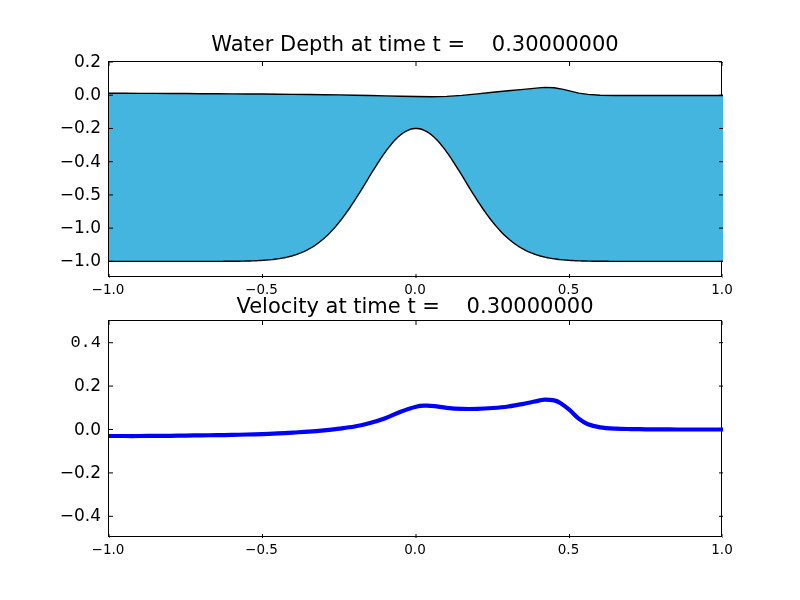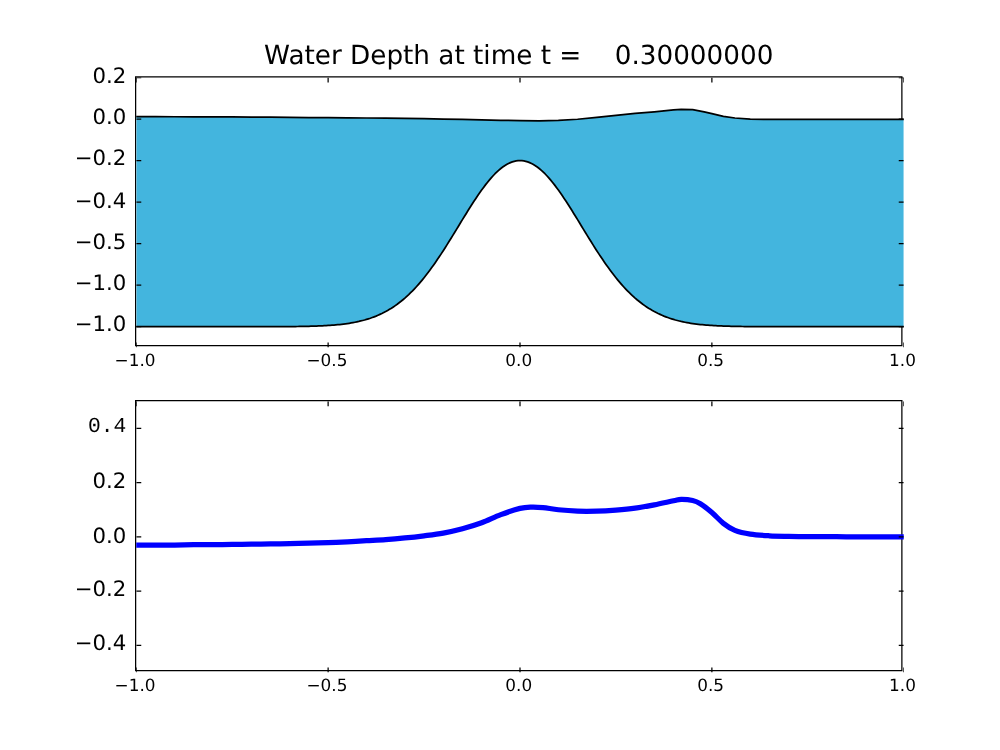--- a/index.html
+++ b/index.html
@@ -129,20 +129,21 @@
     stroke-linecap: round;
   }
 </style>
 </head>
 <body>
 
 <div class="figure">
 
   <div class="axes-title" id="title-depth">Water Depth at time t =    0.30000000</div>
 
+  <div class="axes-title" id="title-velocity">Velocity at time t =    0.30000000</div>
 
   <div class="axes" id="axes-depth">
     <svg id="svg-depth" width="614" height="216" viewBox="0 0 614 216">
         <path d="M0.00 31.24 L15.35 31.24 L30.70 31.40 L46.05 31.40 L61.40 31.57 L76.75 31.57 L92.10 31.74 L107.45 31.74 L122.80 31.90 L138.15 32.07 L153.50 32.07 L168.85 32.23 L184.20 32.40 L199.55 32.57 L214.90 32.73 L230.25 32.90 L245.60 33.23 L260.95 33.56 L276.30 33.90 L291.65 34.23 L307.00 34.56 L322.35 34.73 L337.70 34.39 L353.05 33.40 L368.40 31.90 L383.75 30.24 L399.10 28.74 L414.45 27.42 L429.80 25.92 L435.94 25.42 L445.15 25.75 L454.36 27.42 L460.50 28.91 L469.71 31.07 L478.92 32.40 L491.20 33.23 L506.55 33.56 L521.90 33.56 L537.25 33.56 L552.60 33.56 L567.95 33.56 L583.30 33.56 L598.65 33.56 L614.00 33.56 L614.00 199.38 L612.47 199.38 L610.93 199.38 L609.39 199.38 L607.86 199.38 L606.33 199.38 L604.79 199.38 L603.25 199.38 L601.72 199.38 L600.19 199.38 L598.65 199.38 L597.12 199.38 L595.58 199.38 L594.05 199.38 L592.51 199.38 L590.98 199.38 L589.44 199.38 L587.90 199.38 L586.37 199.38 L584.84 199.38 L583.30 199.38 L581.76 199.38 L580.23 199.38 L578.70 199.38 L577.16 199.38 L575.63 199.38 L574.09 199.38 L572.55 199.38 L571.02 199.38 L569.49 199.38 L567.95 199.38 L566.41 199.38 L564.88 199.38 L563.35 199.38 L561.81 199.38 L560.27 199.38 L558.74 199.38 L557.20 199.38 L555.67 199.38 L554.13 199.38 L552.60 199.38 L551.06 199.38 L549.53 199.38 L548.00 199.38 L546.46 199.38 L544.92 199.38 L543.39 199.38 L541.86 199.38 L540.32 199.38 L538.78 199.38 L537.25 199.38 L535.72 199.38 L534.18 199.38 L532.64 199.38 L531.11 199.38 L529.58 199.38 L528.04 199.38 L526.50 199.38 L524.97 199.38 L523.44 199.38 L521.90 199.38 L520.37 199.37 L518.83 199.37 L517.30 199.37 L515.76 199.37 L514.23 199.37 L512.69 199.36 L511.16 199.36 L509.62 199.36 L508.09 199.35 L506.55 199.35 L505.01 199.35 L503.48 199.34 L501.94 199.33 L500.41 199.33 L498.88 199.32 L497.34 199.31 L495.81 199.30 L494.27 199.29 L492.74 199.28 L491.20 199.27 L489.66 199.25 L488.13 199.24 L486.59 199.22 L485.06 199.20 L483.52 199.18 L481.99 199.15 L480.45 199.12 L478.92 199.09 L477.38 199.06 L475.85 199.02 L474.31 198.98 L472.78 198.94 L471.24 198.89 L469.71 198.83 L468.17 198.77 L466.64 198.71 L465.10 198.64 L463.57 198.56 L462.03 198.47 L460.50 198.38 L458.97 198.27 L457.43 198.16 L455.90 198.04 L454.36 197.91 L452.83 197.76 L451.29 197.61 L449.76 197.44 L448.22 197.25 L446.69 197.05 L445.15 196.84 L443.62 196.61 L442.08 196.35 L440.55 196.08 L439.01 195.79 L437.48 195.48 L435.94 195.15 L434.41 194.78 L432.87 194.40 L431.34 193.99 L429.80 193.54 L428.26 193.07 L426.73 192.57 L425.19 192.03 L423.66 191.46 L422.13 190.86 L420.59 190.21 L419.06 189.53 L417.52 188.81 L415.99 188.04 L414.45 187.24 L412.91 186.38 L411.38 185.48 L409.84 184.54 L408.31 183.54 L406.77 182.49 L405.24 181.40 L403.70 180.24 L402.17 179.04 L400.63 177.78 L399.10 176.47 L397.56 175.09 L396.03 173.67 L394.49 172.18 L392.96 170.64 L391.42 169.04 L389.89 167.38 L388.35 165.66 L386.82 163.89 L385.28 162.06 L383.75 160.17 L382.22 158.23 L380.68 156.23 L379.15 154.18 L377.61 152.08 L376.08 149.93 L374.54 147.74 L373.01 145.49 L371.47 143.21 L369.94 140.89 L368.40 138.53 L366.87 136.13 L365.33 133.71 L363.80 131.26 L362.26 128.79 L360.73 126.30 L359.19 123.80 L357.66 121.28 L356.12 118.76 L354.59 116.24 L353.05 113.73 L351.51 111.23 L349.98 108.74 L348.44 106.27 L346.91 103.83 L345.38 101.42 L343.84 99.05 L342.31 96.72 L340.77 94.44 L339.24 92.21 L337.70 90.05 L336.16 87.94 L334.63 85.91 L333.09 83.96 L331.56 82.08 L330.02 80.29 L328.49 78.59 L326.95 76.99 L325.42 75.49 L323.88 74.09 L322.35 72.80 L320.81 71.62 L319.28 70.55 L317.74 69.60 L316.21 68.78 L314.67 68.07 L313.14 67.50 L311.60 67.04 L310.07 66.72 L308.53 66.53 L307.00 66.46 L305.46 66.53 L303.93 66.72 L302.39 67.04 L300.86 67.50 L299.32 68.07 L297.79 68.78 L296.25 69.60 L294.72 70.55 L293.19 71.62 L291.65 72.80 L290.12 74.09 L288.58 75.49 L287.05 76.99 L285.51 78.59 L283.98 80.29 L282.44 82.08 L280.91 83.96 L279.37 85.91 L277.84 87.94 L276.30 90.05 L274.76 92.21 L273.23 94.44 L271.69 96.72 L270.16 99.05 L268.63 101.42 L267.09 103.83 L265.56 106.27 L264.02 108.74 L262.49 111.23 L260.95 113.73 L259.41 116.24 L257.88 118.76 L256.34 121.28 L254.81 123.80 L253.27 126.30 L251.74 128.79 L250.20 131.26 L248.67 133.71 L247.14 136.13 L245.60 138.53 L244.07 140.89 L242.53 143.21 L241.00 145.49 L239.46 147.74 L237.93 149.93 L236.39 152.08 L234.86 154.18 L233.32 156.23 L231.78 158.23 L230.25 160.17 L228.72 162.06 L227.18 163.89 L225.64 165.66 L224.11 167.38 L222.57 169.04 L221.04 170.64 L219.50 172.18 L217.97 173.67 L216.43 175.09 L214.90 176.47 L213.36 177.78 L211.83 179.04 L210.30 180.24 L208.76 181.40 L207.23 182.49 L205.69 183.54 L204.16 184.54 L202.62 185.48 L201.09 186.38 L199.55 187.24 L198.02 188.04 L196.48 188.81 L194.94 189.53 L193.41 190.21 L191.88 190.86 L190.34 191.46 L188.81 192.03 L187.27 192.57 L185.73 193.07 L184.20 193.54 L182.66 193.99 L181.13 194.40 L179.59 194.78 L178.06 195.15 L176.52 195.48 L174.99 195.79 L173.45 196.08 L171.92 196.35 L170.39 196.61 L168.85 196.84 L167.32 197.05 L165.78 197.25 L164.25 197.44 L162.71 197.61 L161.18 197.76 L159.64 197.91 L158.11 198.04 L156.57 198.16 L155.03 198.27 L153.50 198.38 L151.97 198.47 L150.43 198.56 L148.89 198.64 L147.36 198.71 L145.82 198.77 L144.29 198.83 L142.76 198.89 L141.22 198.94 L139.69 198.98 L138.15 199.02 L136.62 199.06 L135.08 199.09 L133.55 199.12 L132.01 199.15 L130.48 199.18 L128.94 199.20 L127.41 199.22 L125.87 199.24 L124.34 199.25 L122.80 199.27 L121.27 199.28 L119.73 199.29 L118.20 199.30 L116.66 199.31 L115.13 199.32 L113.59 199.33 L112.05 199.33 L110.52 199.34 L108.98 199.35 L107.45 199.35 L105.91 199.35 L104.38 199.36 L102.84 199.36 L101.31 199.36 L99.77 199.37 L98.24 199.37 L96.70 199.37 L95.17 199.37 L93.63 199.37 L92.10 199.38 L90.56 199.38 L89.03 199.38 L87.49 199.38 L85.96 199.38 L84.43 199.38 L82.89 199.38 L81.36 199.38 L79.82 199.38 L78.28 199.38 L76.75 199.38 L75.22 199.38 L73.68 199.38 L72.14 199.38 L70.61 199.38 L69.07 199.38 L67.54 199.38 L66.00 199.38 L64.47 199.38 L62.93 199.38 L61.40 199.38 L59.87 199.38 L58.33 199.38 L56.80 199.38 L55.26 199.38 L53.73 199.38 L52.19 199.38 L50.66 199.38 L49.12 199.38 L47.59 199.38 L46.05 199.38 L44.52 199.38 L42.98 199.38 L41.45 199.38 L39.91 199.38 L38.38 199.38 L36.84 199.38 L35.30 199.38 L33.77 199.38 L32.23 199.38 L30.70 199.38 L29.16 199.38 L27.63 199.38 L26.09 199.38 L24.56 199.38 L23.02 199.38 L21.49 199.38 L19.95 199.38 L18.42 199.38 L16.89 199.38 L15.35 199.38 L13.82 199.38 L12.28 199.38 L10.75 199.38 L9.21 199.38 L7.68 199.38 L6.14 199.38 L4.61 199.38 L3.07 199.38 L1.54 199.38 L0.00 199.38 Z" fill="#43b5de" stroke="none"></path>
         <path d="M0.00 199.38 L1.54 199.38 L3.07 199.38 L4.61 199.38 L6.14 199.38 L7.68 199.38 L9.21 199.38 L10.75 199.38 L12.28 199.38 L13.82 199.38 L15.35 199.38 L16.89 199.38 L18.42 199.38 L19.95 199.38 L21.49 199.38 L23.02 199.38 L24.56 199.38 L26.09 199.38 L27.63 199.38 L29.16 199.38 L30.70 199.38 L32.23 199.38 L33.77 199.38 L35.30 199.38 L36.84 199.38 L38.38 199.38 L39.91 199.38 L41.45 199.38 L42.98 199.38 L44.52 199.38 L46.05 199.38 L47.59 199.38 L49.12 199.38 L50.66 199.38 L52.19 199.38 L53.73 199.38 L55.26 199.38 L56.80 199.38 L58.33 199.38 L59.87 199.38 L61.40 199.38 L62.93 199.38 L64.47 199.38 L66.00 199.38 L67.54 199.38 L69.07 199.38 L70.61 199.38 L72.14 199.38 L73.68 199.38 L75.22 199.38 L76.75 199.38 L78.28 199.38 L79.82 199.38 L81.36 199.38 L82.89 199.38 L84.43 199.38 L85.96 199.38 L87.49 199.38 L89.03 199.38 L90.56 199.38 L92.10 199.38 L93.63 199.37 L95.17 199.37 L96.70 199.37 L98.24 199.37 L99.77 199.37 L101.31 199.36 L102.84 199.36 L104.38 199.36 L105.91 199.35 L107.45 199.35 L108.98 199.35 L110.52 199.34 L112.05 199.33 L113.59 199.33 L115.13 199.32 L116.66 199.31 L118.20 199.30 L119.73 199.29 L121.27 199.28 L122.80 199.27 L124.34 199.25 L125.87 199.24 L127.41 199.22 L128.94 199.20 L130.48 199.18 L132.01 199.15 L133.55 199.12 L135.08 199.09 L136.62 199.06 L138.15 199.02 L139.69 198.98 L141.22 198.94 L142.76 198.89 L144.29 198.83 L145.82 198.77 L147.36 198.71 L148.89 198.64 L150.43 198.56 L151.97 198.47 L153.50 198.38 L155.03 198.27 L156.57 198.16 L158.11 198.04 L159.64 197.91 L161.18 197.76 L162.71 197.61 L164.25 197.44 L165.78 197.25 L167.32 197.05 L168.85 196.84 L170.39 196.61 L171.92 196.35 L173.45 196.08 L174.99 195.79 L176.52 195.48 L178.06 195.15 L179.59 194.78 L181.13 194.40 L182.66 193.99 L184.20 193.54 L185.73 193.07 L187.27 192.57 L188.81 192.03 L190.34 191.46 L191.88 190.86 L193.41 190.21 L194.94 189.53 L196.48 188.81 L198.02 188.04 L199.55 187.24 L201.09 186.38 L202.62 185.48 L204.16 184.54 L205.69 183.54 L207.23 182.49 L208.76 181.40 L210.30 180.24 L211.83 179.04 L213.36 177.78 L214.90 176.47 L216.43 175.09 L217.97 173.67 L219.50 172.18 L221.04 170.64 L222.57 169.04 L224.11 167.38 L225.64 165.66 L227.18 163.89 L228.72 162.06 L230.25 160.17 L231.78 158.23 L233.32 156.23 L234.86 154.18 L236.39 152.08 L237.93 149.93 L239.46 147.74 L241.00 145.49 L242.53 143.21 L244.07 140.89 L245.60 138.53 L247.14 136.13 L248.67 133.71 L250.20 131.26 L251.74 128.79 L253.27 126.30 L254.81 123.80 L256.34 121.28 L257.88 118.76 L259.41 116.24 L260.95 113.73 L262.49 111.23 L264.02 108.74 L265.56 106.27 L267.09 103.83 L268.63 101.42 L270.16 99.05 L271.69 96.72 L273.23 94.44 L274.76 92.21 L276.30 90.05 L277.84 87.94 L279.37 85.91 L280.91 83.96 L282.44 82.08 L283.98 80.29 L285.51 78.59 L287.05 76.99 L288.58 75.49 L290.12 74.09 L291.65 72.80 L293.19 71.62 L294.72 70.55 L296.25 69.60 L297.79 68.78 L299.32 68.07 L300.86 67.50 L302.39 67.04 L303.93 66.72 L305.46 66.53 L307.00 66.46 L308.53 66.53 L310.07 66.72 L311.60 67.04 L313.14 67.50 L314.67 68.07 L316.21 68.78 L317.74 69.60 L319.28 70.55 L320.81 71.62 L322.35 72.80 L323.88 74.09 L325.42 75.49 L326.95 76.99 L328.49 78.59 L330.02 80.29 L331.56 82.08 L333.09 83.96 L334.63 85.91 L336.16 87.94 L337.70 90.05 L339.24 92.21 L340.77 94.44 L342.31 96.72 L343.84 99.05 L345.38 101.42 L346.91 103.83 L348.44 106.27 L349.98 108.74 L351.51 111.23 L353.05 113.73 L354.59 116.24 L356.12 118.76 L357.66 121.28 L359.19 123.80 L360.73 126.30 L362.26 128.79 L363.80 131.26 L365.33 133.71 L366.87 136.13 L368.40 138.53 L369.94 140.89 L371.47 143.21 L373.01 145.49 L374.54 147.74 L376.08 149.93 L377.61 152.08 L379.15 154.18 L380.68 156.23 L382.22 158.23 L383.75 160.17 L385.28 162.06 L386.82 163.89 L388.35 165.66 L389.89 167.38 L391.42 169.04 L392.96 170.64 L394.49 172.18 L396.03 173.67 L397.56 175.09 L399.10 176.47 L400.63 177.78 L402.17 179.04 L403.70 180.24 L405.24 181.40 L406.77 182.49 L408.31 183.54 L409.84 184.54 L411.38 185.48 L412.91 186.38 L414.45 187.24 L415.99 188.04 L417.52 188.81 L419.06 189.53 L420.59 190.21 L422.13 190.86 L423.66 191.46 L425.19 192.03 L426.73 192.57 L428.26 193.07 L429.80 193.54 L431.34 193.99 L432.87 194.40 L434.41 194.78 L435.94 195.15 L437.48 195.48 L439.01 195.79 L440.55 196.08 L442.08 196.35 L443.62 196.61 L445.15 196.84 L446.69 197.05 L448.22 197.25 L449.76 197.44 L451.29 197.61 L452.83 197.76 L454.36 197.91 L455.90 198.04 L457.43 198.16 L458.97 198.27 L460.50 198.38 L462.03 198.47 L463.57 198.56 L465.10 198.64 L466.64 198.71 L468.17 198.77 L469.71 198.83 L471.24 198.89 L472.78 198.94 L474.31 198.98 L475.85 199.02 L477.38 199.06 L478.92 199.09 L480.45 199.12 L481.99 199.15 L483.52 199.18 L485.06 199.20 L486.59 199.22 L488.13 199.24 L489.66 199.25 L491.20 199.27 L492.74 199.28 L494.27 199.29 L495.81 199.30 L497.34 199.31 L498.88 199.32 L500.41 199.33 L501.94 199.33 L503.48 199.34 L505.01 199.35 L506.55 199.35 L508.09 199.35 L509.62 199.36 L511.16 199.36 L512.69 199.36 L514.23 199.37 L515.76 199.37 L517.30 199.37 L518.83 199.37 L520.37 199.37 L521.90 199.38 L523.44 199.38 L524.97 199.38 L526.50 199.38 L528.04 199.38 L529.58 199.38 L531.11 199.38 L532.64 199.38 L534.18 199.38 L535.72 199.38 L537.25 199.38 L538.78 199.38 L540.32 199.38 L541.86 199.38 L543.39 199.38 L544.92 199.38 L546.46 199.38 L548.00 199.38 L549.53 199.38 L551.06 199.38 L552.60 199.38 L554.13 199.38 L555.67 199.38 L557.20 199.38 L558.74 199.38 L560.27 199.38 L561.81 199.38 L563.35 199.38 L564.88 199.38 L566.41 199.38 L567.95 199.38 L569.49 199.38 L571.02 199.38 L572.55 199.38 L574.09 199.38 L575.63 199.38 L577.16 199.38 L578.70 199.38 L580.23 199.38 L581.76 199.38 L583.30 199.38 L584.84 199.38 L586.37 199.38 L587.90 199.38 L589.44 199.38 L590.98 199.38 L592.51 199.38 L594.05 199.38 L595.58 199.38 L597.12 199.38 L598.65 199.38 L600.19 199.38 L601.72 199.38 L603.25 199.38 L604.79 199.38 L606.33 199.38 L607.86 199.38 L609.39 199.38 L610.93 199.38 L612.47 199.38 L614.00 199.38" class="dataline" stroke="#000000"></path>
         <path d="M0.00 31.24 L15.35 31.24 L30.70 31.40 L46.05 31.40 L61.40 31.57 L76.75 31.57 L92.10 31.74 L107.45 31.74 L122.80 31.90 L138.15 32.07 L153.50 32.07 L168.85 32.23 L184.20 32.40 L199.55 32.57 L214.90 32.73 L230.25 32.90 L245.60 33.23 L260.95 33.56 L276.30 33.90 L291.65 34.23 L307.00 34.56 L322.35 34.73 L337.70 34.39 L353.05 33.40 L368.40 31.90 L383.75 30.24 L399.10 28.74 L414.45 27.42 L429.80 25.92 L435.94 25.42 L445.15 25.75 L454.36 27.42 L460.50 28.91 L469.71 31.07 L478.92 32.40 L491.20 33.23 L506.55 33.56 L521.90 33.56 L537.25 33.56 L552.60 33.56 L567.95 33.56 L583.30 33.56 L598.65 33.56 L614.00 33.56" class="dataline" stroke="#000000"></path>
         <path d="M0 216L0 212" class="tickmark"></path>
         <path d="M0 0L0 4" class="tickmark"></path>
         <path d="M153.5 216L153.5 212" class="tickmark"></path>
         <path d="M153.5 0L153.5 4" class="tickmark"></path>

